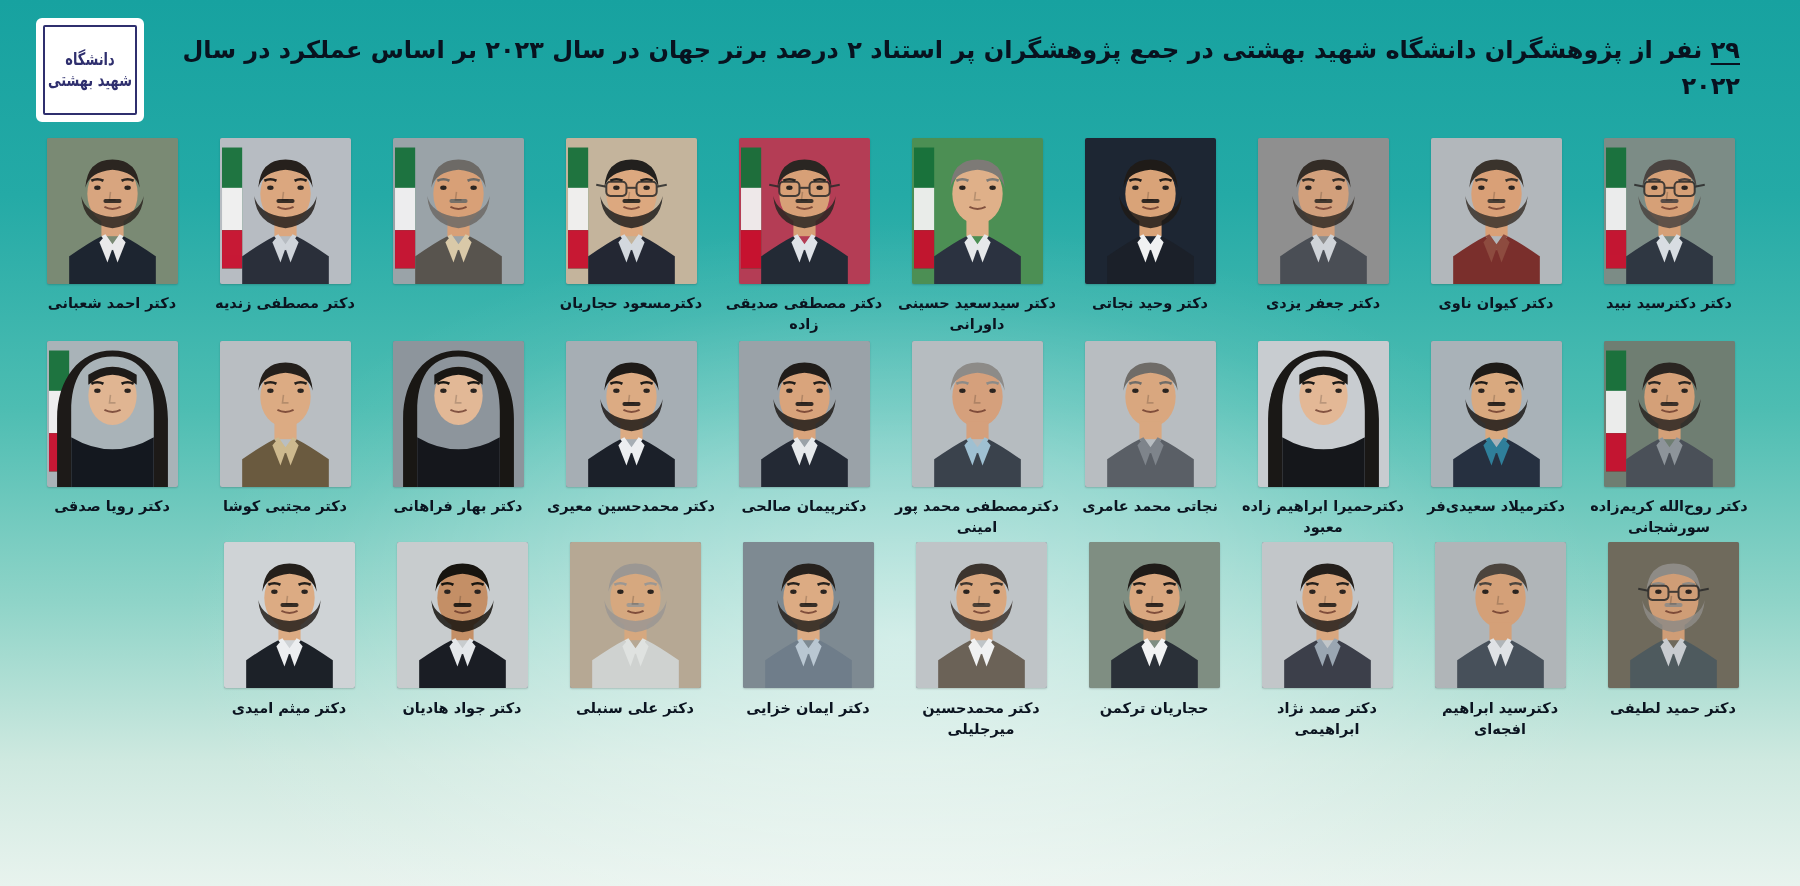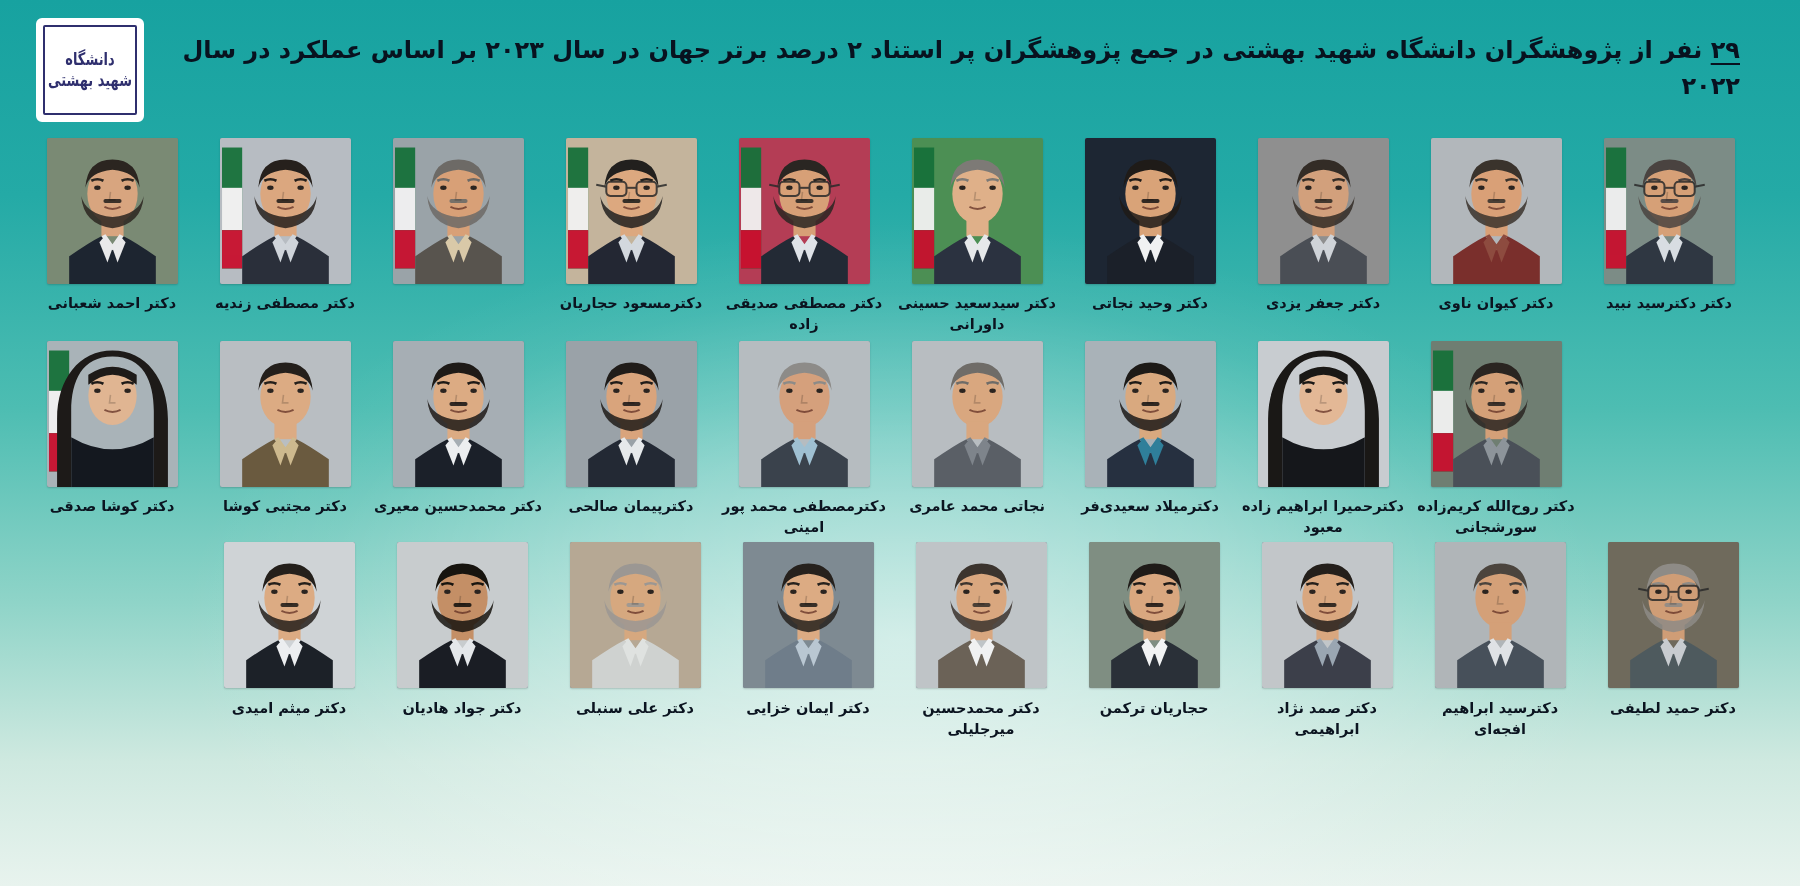--- a/index.html
+++ b/index.html
@@ -482,21 +482,21 @@
 
       <ellipse cx="50" cy="50" rx="3.2" ry="2.2" fill="#2b2420"></ellipse>
       <ellipse cx="80" cy="50" rx="3.2" ry="2.2" fill="#2b2420"></ellipse>
       <path d="M44 43 Q50 40 56 43" stroke="#1d1a18" stroke-width="2.6" fill="none"></path>
       <path d="M74 43 Q80 40 86 43" stroke="#1d1a18" stroke-width="2.6" fill="none"></path>
       <path d="M63 54 L62 62 L68 62" stroke="rgba(0,0,0,0.18)" stroke-width="1.6" fill="none"></path>
       <path d="M57 69 Q65 73 73 69" stroke="rgba(90,40,30,0.7)" stroke-width="2" fill="none"></path>
 
     </svg>
           </div>
-          <div class="caption">دکتر کوشا صدقی</div>
+          <div class="caption">دکتر رویا صدقی</div>
         </div>
         <div class="cell">
           <div class="photo">
             <svg viewBox="0 0 130 146" preserveAspectRatio="xMidYMid slice" aria-hidden="true">
       <rect x="0" y="0" width="130" height="146" fill="#b9bec2"></rect>
 
       <ellipse cx="65" cy="56" rx="25" ry="30" fill="#dcab83"></ellipse>
             <rect x="54" y="80" width="22" height="18" fill="#dcab83"></rect>
       <path d="M38 50 Q40 22 65 22 Q90 22 92 50 Q88 34 65 32 Q42 34 38 50 Z" fill="#241f1b"></path>
 
@@ -508,20 +508,41 @@
       <path d="M57 69 Q65 73 73 69" stroke="rgba(90,40,30,0.7)" stroke-width="2" fill="none"></path>
 
       <path d="M22 146 L22 118 Q42 104 54 98 L65 112 L76 98 Q88 104 108 118 L108 146 Z" fill="#6a5a3f"></path>
       <path d="M54 98 L65 112 L76 98 L72 96 L65 106 L58 96 Z" fill="#cdb98e"></path>
       <path d="M58 97 L65 110 L60 124 L52 104 Z" fill="#cdb98e"></path>
       <path d="M72 97 L65 110 L70 124 L78 104 Z" fill="#cdb98e"></path>
 
     </svg>
           </div>
           <div class="caption">دکتر مجتبی کوشا</div>
+        </div>
+        <div class="cell">
+          <div class="photo">
+            <svg viewBox="0 0 130 146" preserveAspectRatio="xMidYMid slice" aria-hidden="true">
+      <rect x="0" y="0" width="130" height="146" fill="#8d959c"></rect>
+
+      <ellipse cx="65" cy="55" rx="24" ry="29" fill="#e2b896"></ellipse>
+      <path d="M65 16 C35 16 24 40 24 70 L24 146 L10 146 L10 78 C10 38 32 10 65 10 C98 10 120 38 120 78 L120 146 L106 146 L106 70 C106 40 95 16 65 16 Z" fill="#191714"></path>
+      <path d="M41 44 Q65 24 89 44 L89 34 Q65 18 41 34 Z" fill="#191714"></path>
+      <path d="M24 96 Q65 120 106 96 L106 146 L24 146 Z" fill="#15171c"></path>
+
+      <ellipse cx="50" cy="50" rx="3.2" ry="2.2" fill="#2b2420"></ellipse>
+      <ellipse cx="80" cy="50" rx="3.2" ry="2.2" fill="#2b2420"></ellipse>
+      <path d="M44 43 Q50 40 56 43" stroke="#191714" stroke-width="2.6" fill="none"></path>
+      <path d="M74 43 Q80 40 86 43" stroke="#191714" stroke-width="2.6" fill="none"></path>
+      <path d="M63 54 L62 62 L68 62" stroke="rgba(0,0,0,0.18)" stroke-width="1.6" fill="none"></path>
+      <path d="M57 69 Q65 73 73 69" stroke="rgba(90,40,30,0.7)" stroke-width="2" fill="none"></path>
+
+    </svg>
+          </div>
+          <div class="caption">دکتر بهار فراهانی</div>
         </div>
         <div class="cell">
           <div class="photo">
             <svg viewBox="0 0 130 146" preserveAspectRatio="xMidYMid slice" aria-hidden="true">
       <rect x="0" y="0" width="130" height="146" fill="#a6aeb4"></rect>
 
       <ellipse cx="65" cy="56" rx="25" ry="30" fill="#dcab83"></ellipse>
             <rect x="54" y="80" width="22" height="18" fill="#dcab83"></rect>
       <path d="M38 50 Q40 22 65 22 Q90 22 92 50 Q88 34 65 32 Q42 34 38 50 Z" fill="#1e1a17"></path>
       <path d="M34 58 Q36 86 65 90 Q94 86 96 58 Q92 76 65 79 Q38 76 34 58 Z" fill="#1e1a17" opacity="0.85"></path>
@@ -614,20 +635,41 @@
       <path d="M58 97 L65 110 L60 124 L52 104 Z" fill="#7e848b"></path>
       <path d="M72 97 L65 110 L70 124 L78 104 Z" fill="#7e848b"></path>
 
     </svg>
           </div>
           <div class="caption">نجاتی محمد عامری</div>
         </div>
         <div class="cell">
           <div class="photo">
             <svg viewBox="0 0 130 146" preserveAspectRatio="xMidYMid slice" aria-hidden="true">
+      <rect x="0" y="0" width="130" height="146" fill="#c8ccd0"></rect>
+
+      <ellipse cx="65" cy="55" rx="24" ry="29" fill="#e3b896"></ellipse>
+      <path d="M65 16 C35 16 24 40 24 70 L24 146 L10 146 L10 78 C10 38 32 10 65 10 C98 10 120 38 120 78 L120 146 L106 146 L106 70 C106 40 95 16 65 16 Z" fill="#1a1816"></path>
+      <path d="M41 44 Q65 24 89 44 L89 34 Q65 18 41 34 Z" fill="#1a1816"></path>
+      <path d="M24 96 Q65 120 106 96 L106 146 L24 146 Z" fill="#15171b"></path>
+
+      <ellipse cx="50" cy="50" rx="3.2" ry="2.2" fill="#2b2420"></ellipse>
+      <ellipse cx="80" cy="50" rx="3.2" ry="2.2" fill="#2b2420"></ellipse>
+      <path d="M44 43 Q50 40 56 43" stroke="#1a1816" stroke-width="2.6" fill="none"></path>
+      <path d="M74 43 Q80 40 86 43" stroke="#1a1816" stroke-width="2.6" fill="none"></path>
+      <path d="M63 54 L62 62 L68 62" stroke="rgba(0,0,0,0.18)" stroke-width="1.6" fill="none"></path>
+      <path d="M57 69 Q65 73 73 69" stroke="rgba(90,40,30,0.7)" stroke-width="2" fill="none"></path>
+
+    </svg>
+          </div>
+          <div class="caption">دکترحمیرا ابراهیم زاده معبود</div>
+        </div>
+        <div class="cell">
+          <div class="photo">
+            <svg viewBox="0 0 130 146" preserveAspectRatio="xMidYMid slice" aria-hidden="true">
       <rect x="0" y="0" width="130" height="146" fill="#a9b2b8"></rect>
 
       <ellipse cx="65" cy="56" rx="25" ry="30" fill="#d9a97f"></ellipse>
             <rect x="54" y="80" width="22" height="18" fill="#d9a97f"></rect>
       <path d="M38 50 Q40 22 65 22 Q90 22 92 50 Q88 34 65 32 Q42 34 38 50 Z" fill="#1d1a17"></path>
       <path d="M34 58 Q36 86 65 90 Q94 86 96 58 Q92 76 65 79 Q38 76 34 58 Z" fill="#1d1a17" opacity="0.85"></path>
       <rect x="56" y="61" width="18" height="4" rx="2" fill="#1d1a17" opacity="0.9"></rect>
       <ellipse cx="50" cy="50" rx="3.2" ry="2.2" fill="#2b2420"></ellipse>
       <ellipse cx="80" cy="50" rx="3.2" ry="2.2" fill="#2b2420"></ellipse>
       <path d="M44 43 Q50 40 56 43" stroke="#1d1a17" stroke-width="2.6" fill="none"></path>
@@ -636,41 +678,20 @@
       <path d="M57 69 Q65 73 73 69" stroke="rgba(90,40,30,0.7)" stroke-width="2" fill="none"></path>
 
       <path d="M22 146 L22 118 Q42 104 54 98 L65 112 L76 98 Q88 104 108 118 L108 146 Z" fill="#263040"></path>
       <path d="M54 98 L65 112 L76 98 L72 96 L65 106 L58 96 Z" fill="#2f7f9a"></path>
       <path d="M58 97 L65 110 L60 124 L52 104 Z" fill="#2f7f9a"></path>
       <path d="M72 97 L65 110 L70 124 L78 104 Z" fill="#2f7f9a"></path>
 
     </svg>
           </div>
           <div class="caption">دکترمیلاد سعیدی‌فر</div>
-        </div>
-        <div class="cell">
-          <div class="photo">
-            <svg viewBox="0 0 130 146" preserveAspectRatio="xMidYMid slice" aria-hidden="true">
-      <rect x="0" y="0" width="130" height="146" fill="#c8ccd0"></rect>
-
-      <ellipse cx="65" cy="55" rx="24" ry="29" fill="#e3b896"></ellipse>
-      <path d="M65 16 C35 16 24 40 24 70 L24 146 L10 146 L10 78 C10 38 32 10 65 10 C98 10 120 38 120 78 L120 146 L106 146 L106 70 C106 40 95 16 65 16 Z" fill="#1a1816"></path>
-      <path d="M41 44 Q65 24 89 44 L89 34 Q65 18 41 34 Z" fill="#1a1816"></path>
-      <path d="M24 96 Q65 120 106 96 L106 146 L24 146 Z" fill="#15171b"></path>
-
-      <ellipse cx="50" cy="50" rx="3.2" ry="2.2" fill="#2b2420"></ellipse>
-      <ellipse cx="80" cy="50" rx="3.2" ry="2.2" fill="#2b2420"></ellipse>
-      <path d="M44 43 Q50 40 56 43" stroke="#1a1816" stroke-width="2.6" fill="none"></path>
-      <path d="M74 43 Q80 40 86 43" stroke="#1a1816" stroke-width="2.6" fill="none"></path>
-      <path d="M63 54 L62 62 L68 62" stroke="rgba(0,0,0,0.18)" stroke-width="1.6" fill="none"></path>
-      <path d="M57 69 Q65 73 73 69" stroke="rgba(90,40,30,0.7)" stroke-width="2" fill="none"></path>
-
-    </svg>
-          </div>
-          <div class="caption">دکترحمیرا ابراهیم زاده معبود</div>
         </div>
         <div class="cell">
           <div class="photo">
             <svg viewBox="0 0 130 146" preserveAspectRatio="xMidYMid slice" aria-hidden="true">
       <rect x="0" y="0" width="130" height="146" fill="#6f7e72"></rect>
       <g opacity="0.95">
          <rect x="2" y="10" width="20" height="120" fill="#17713a"></rect>
          <rect x="2" y="50" width="20" height="42" fill="#f2f2f2"></rect>
          <rect x="2" y="92" width="20" height="38" fill="#c8102e"></rect>
        </g>

